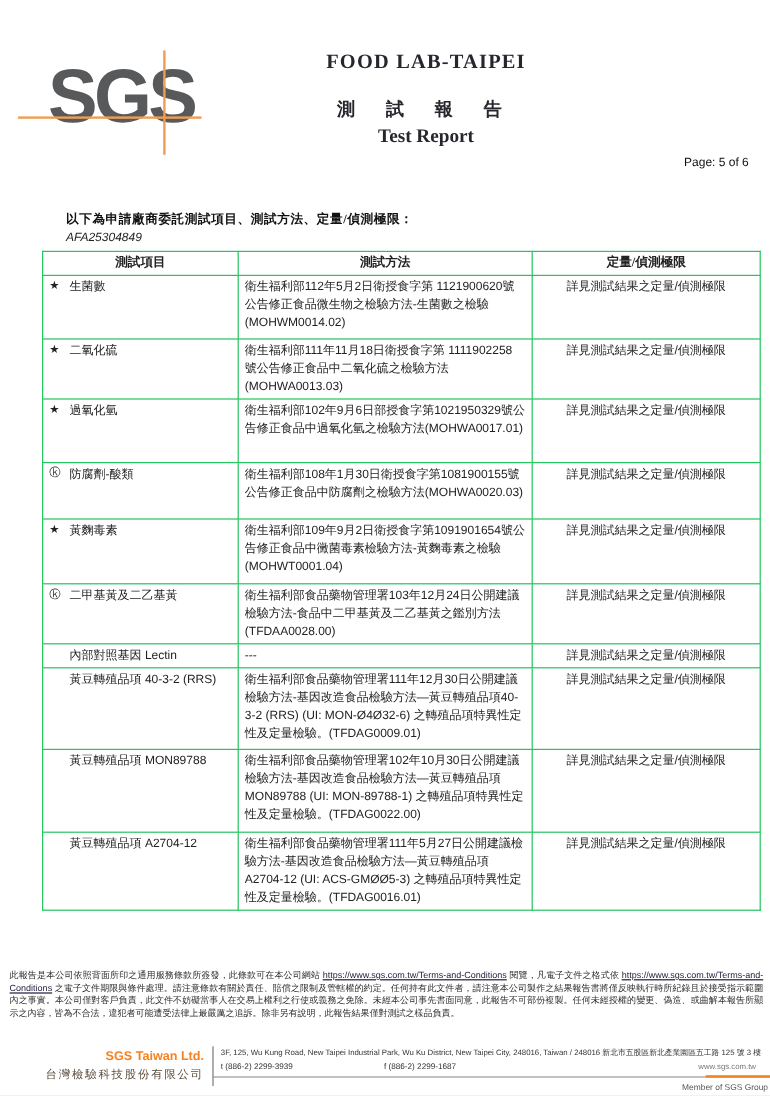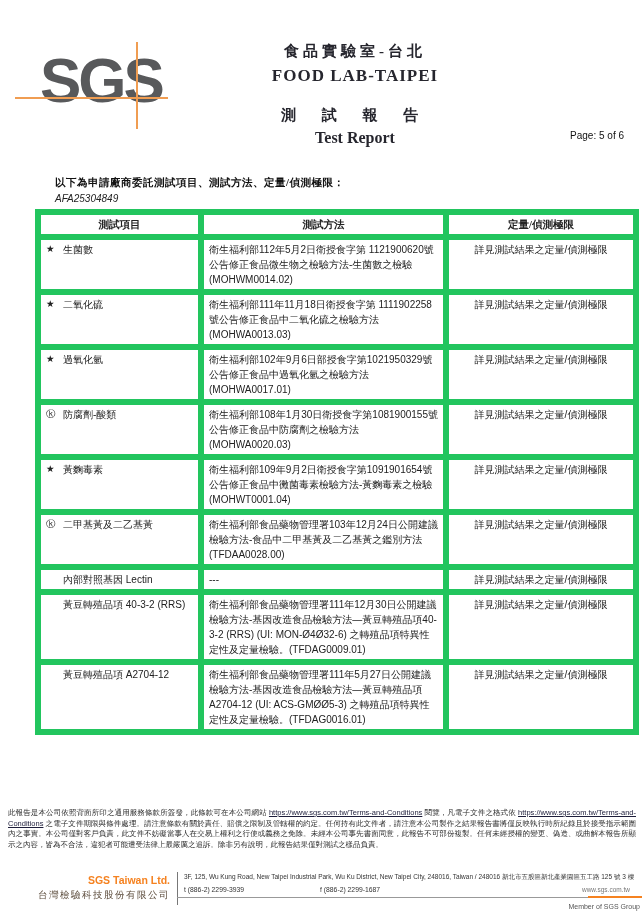--- a/index.html
+++ b/index.html
@@ -22,21 +22,21 @@
   .page-no{position:absolute;right:18px;top:130px;font-size:10px;color:#111;}
 
   
   .intro{position:absolute;left:55px;top:176px;font-family:Liberation Serif, serif;
          font-weight:bold;font-size:10.5px;letter-spacing:0.5px;color:#111;}
   .report-no{position:absolute;left:55px;top:193px;font-size:10px;color:#222;font-style:italic;}
 
   
   table.tt{position:absolute;left:35px;top:209px;width:598px;border-collapse:collapse;
            table-layout:fixed;}
-  table.tt th,table.tt td{border:6px solid #22c55e;vertical-align:top;padding:2px 5px;
+  table.tt th,table.tt td{border:1px solid #22c55e;vertical-align:top;padding:2px 5px;
            font-size:10px;line-height:1.5;color:#222;word-break:break-word;}
   table.tt th{font-family:"Liberation Serif",serif;font-weight:bold;font-size:10.5px;
            text-align:center;height:17px;padding:1px 2px;vertical-align:middle;}
   .col1{width:163px;} .col2{width:245px;} .col3{width:190px;}
   .c-item{padding-left:4px;}
   .marker{display:inline-block;width:17px;font-size:9.5px;vertical-align:top;}
   .c-limit{text-align:center;}
   tr.r1{height:53px;} tr.r2{height:48px;} tr.r3{height:53px;} tr.r4{height:47px;}
   tr.r5{height:54px;} tr.r6{height:48px;} tr.r7{height:17px;} tr.r8{height:68px;margin-top:44px;}
   tr.r9{height:69px;} tr.r10{height:62px;}
@@ -65,21 +65,20 @@
 </head>
 <body>
 
 <div class="page">
 
   <div class="logo-text">SGS</div>
   <div class="logo-hline"></div>
   <div class="logo-vline"></div>
 
   <div class="title-block">
-    <div class="t-zh1">食品實驗室-台北</div>
     <div class="t-en1">FOOD LAB-TAIPEI</div>
     <div class="t-zh2">測 試 報 告</div>
     <div class="t-en2">Test Report</div>
   </div>
 
   <div class="page-no">Page: 5 of 6</div>
 
   <div class="intro">以下為申請廠商委託測試項目、測試方法、定量/偵測極限：</div>
   <div class="report-no">AFA25304849</div>
 
@@ -128,20 +127,25 @@
     <tr class="r7">
       <td class="c-item"><span class="marker"></span><span>內部對照基因 Lectin</span></td>
       <td>---</td>
       <td class="c-limit">詳見測試結果之定量/偵測極限</td>
     </tr>
     <tr class="r8">
       <td class="c-item"><span class="marker"></span><span>黃豆轉殖品項 40-3-2 (RRS)</span></td>
       <td>衛生福利部食品藥物管理署111年12月30日公開建議檢驗方法-基因改造食品檢驗方法—黃豆轉殖品項40-3-2 (RRS) (UI: MON-Ø4Ø32-6) 之轉殖品項特異性定性及定量檢驗。(TFDAG0009.01)</td>
       <td class="c-limit">詳見測試結果之定量/偵測極限</td>
     </tr>
+    <tr class="r9">
+      <td class="c-item"><span class="marker"></span><span>黃豆轉殖品項 MON89788</span></td>
+      <td>衛生福利部食品藥物管理署102年10月30日公開建議檢驗方法-基因改造食品檢驗方法—黃豆轉殖品項 MON89788 (UI: MON-89788-1) 之轉殖品項特異性定性及定量檢驗。(TFDAG0022.00)</td>
+      <td class="c-limit">詳見測試結果之定量/偵測極限</td>
+    </tr>
     <tr class="r10">
       <td class="c-item"><span class="marker"></span><span>黃豆轉殖品項 A2704-12</span></td>
       <td>衛生福利部食品藥物管理署111年5月27日公開建議檢驗方法-基因改造食品檢驗方法—黃豆轉殖品項A2704-12 (UI: ACS-GMØØ5-3) 之轉殖品項特異性定性及定量檢驗。(TFDAG0016.01)</td>
       <td class="c-limit">詳見測試結果之定量/偵測極限</td>
     </tr>
   </tbody>
     </table>
 
   <div class="legal"><span>此報告是本公司依照背面所印之通用服務條款所簽發，此條款可在本公司網站 </span><a class="tlink">https://www.sgs.com.tw/Terms-and-Conditions</a><span> 閱覽，凡電子文件之格式依 </span><a class="tlink">https://www.sgs.com.tw/Terms-and-Conditions</a><span> 之電子文件期限與條件處理。請注意條款有關於責任、賠償之限制及管轄權的約定。任何持有此文件者，請注意本公司製作之結果報告書將僅反映執行時所紀錄且於接受指示範圍內之事實。本公司僅對客戶負責，此文件不妨礙當事人在交易上權利之行使或義務之免除。未經本公司事先書面同意，此報告不可部份複製。任何未經授權的變更、偽造、或曲解本報告所顯示之內容，皆為不合法，違犯者可能遭受法律上最嚴厲之追訴。除非另有說明，此報告結果僅對測試之樣品負責。</span></div>
 

